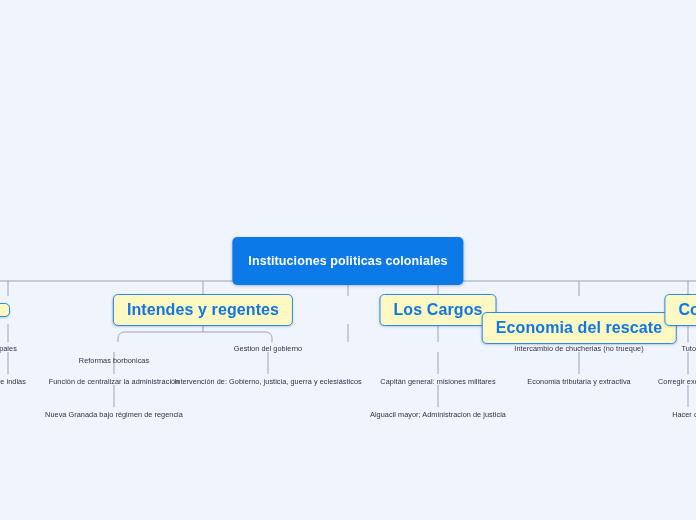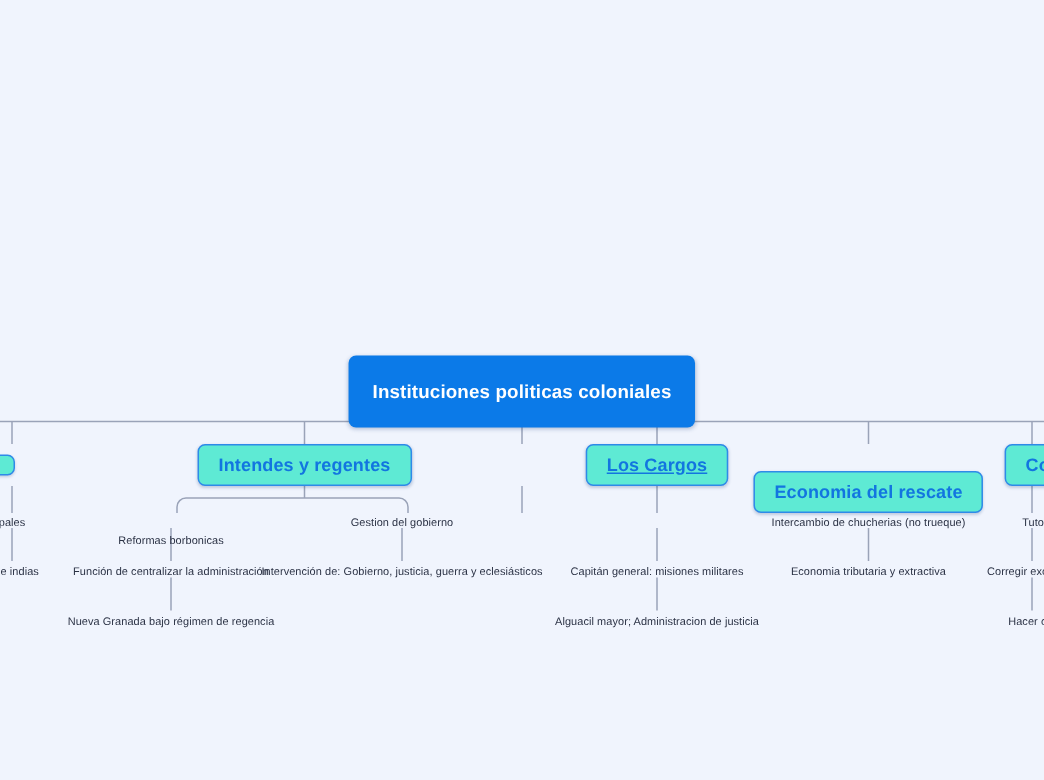--- a/index.html
+++ b/index.html
@@ -24,24 +24,24 @@
     background:#0b7ae8;
     color:#ffffff;
     font-weight:bold;
     font-size:12.5px;
     letter-spacing:.1px;
     padding:17px 16px;
     border-radius:5px;
     box-shadow:0 1px 3px rgba(20,60,120,.30);
   }
   .branch{
-    background:#5eead4;
+    background:#fef9c3;
     color:#1275e0;
     font-weight:bold;
-    font-size:12px;
+    font-size:16px;
     letter-spacing:.1px;
     padding:6px 13px;
     border:1.6px solid #2f8ae8;
     border-radius:5px;
     box-shadow:0 1px 2px rgba(20,60,120,.22);
   }
   .leaf{
     color:#2b3245;
     font-size:7.3px;
     letter-spacing:.05px;
@@ -92,21 +92,21 @@
     <path d="M688,352 L688,374"></path>
     <path d="M688,385 L688,407"></path>
   </svg>
 
   <div class="node root" style="left:348px;top:261px;">Instituciones politicas coloniales</div>
 
   <div class="node branch" style="left:-4px;top:310px;"></div>
 
   <div class="node branch" style="left:203px;top:310px;">Intendes y regentes</div>
 
-  <div class="node branch" style="left:438px;top:310px;text-decoration:underline;">Los Cargos</div>
+  <div class="node branch" style="left:438px;top:310px;">Los Cargos</div>
 
   <div class="node branch" style="left:579px;top:328px;">Economia del rescate</div>
 
   <div class="node branch" style="left:700px;top:310px;">Corre</div>
 
   <div class="node leaf" style="left:8px;top:348px;">pales</div>
   <div class="node leaf" style="left:8px;top:381px;">o de indias</div>
 
   <div class="node leaf" style="left:114px;top:360px;">Reformas borbonicas</div>
   <div class="node leaf" style="left:114px;top:381px;">Función de centralizar la administración</div>

